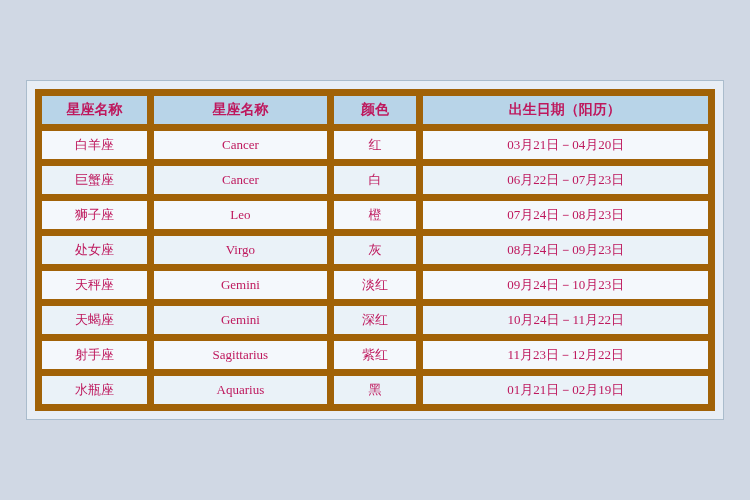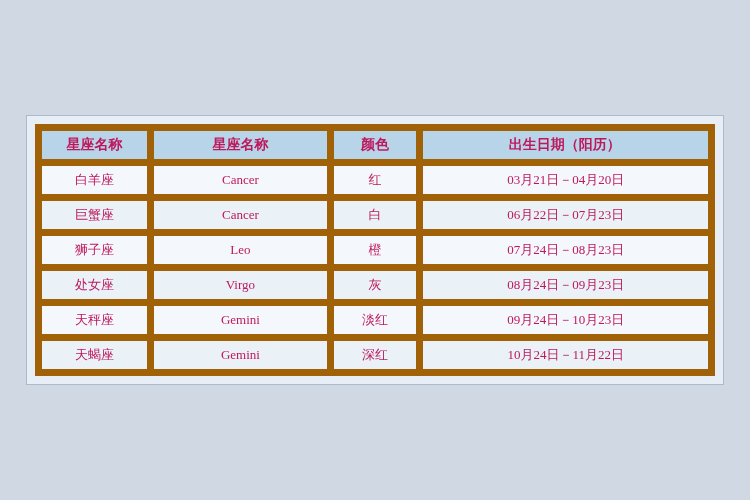--- a/index.html
+++ b/index.html
@@ -90,15 +90,27 @@
           <td>Gemini</td>
           <td>淡红</td>
           <td>09月24日－10月23日</td>
         </tr>
         <tr>
           <td>天蝎座</td>
           <td>Gemini</td>
           <td>深红</td>
           <td>10月24日－11月22日</td>
         </tr>
+        <tr>
+          <td>射手座</td>
+          <td>Sagittarius</td>
+          <td>紫红</td>
+          <td>11月23日－12月22日</td>
+        </tr>
+        <tr>
+          <td>水瓶座</td>
+          <td>Aquarius</td>
+          <td>黑</td>
+          <td>01月21日－02月19日</td>
+        </tr>
       </tbody>
   </table>
 </div>
 
 </body></html>

